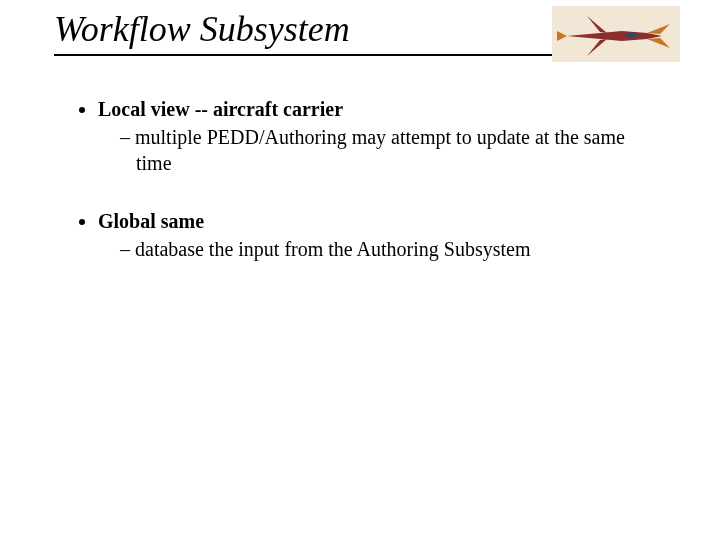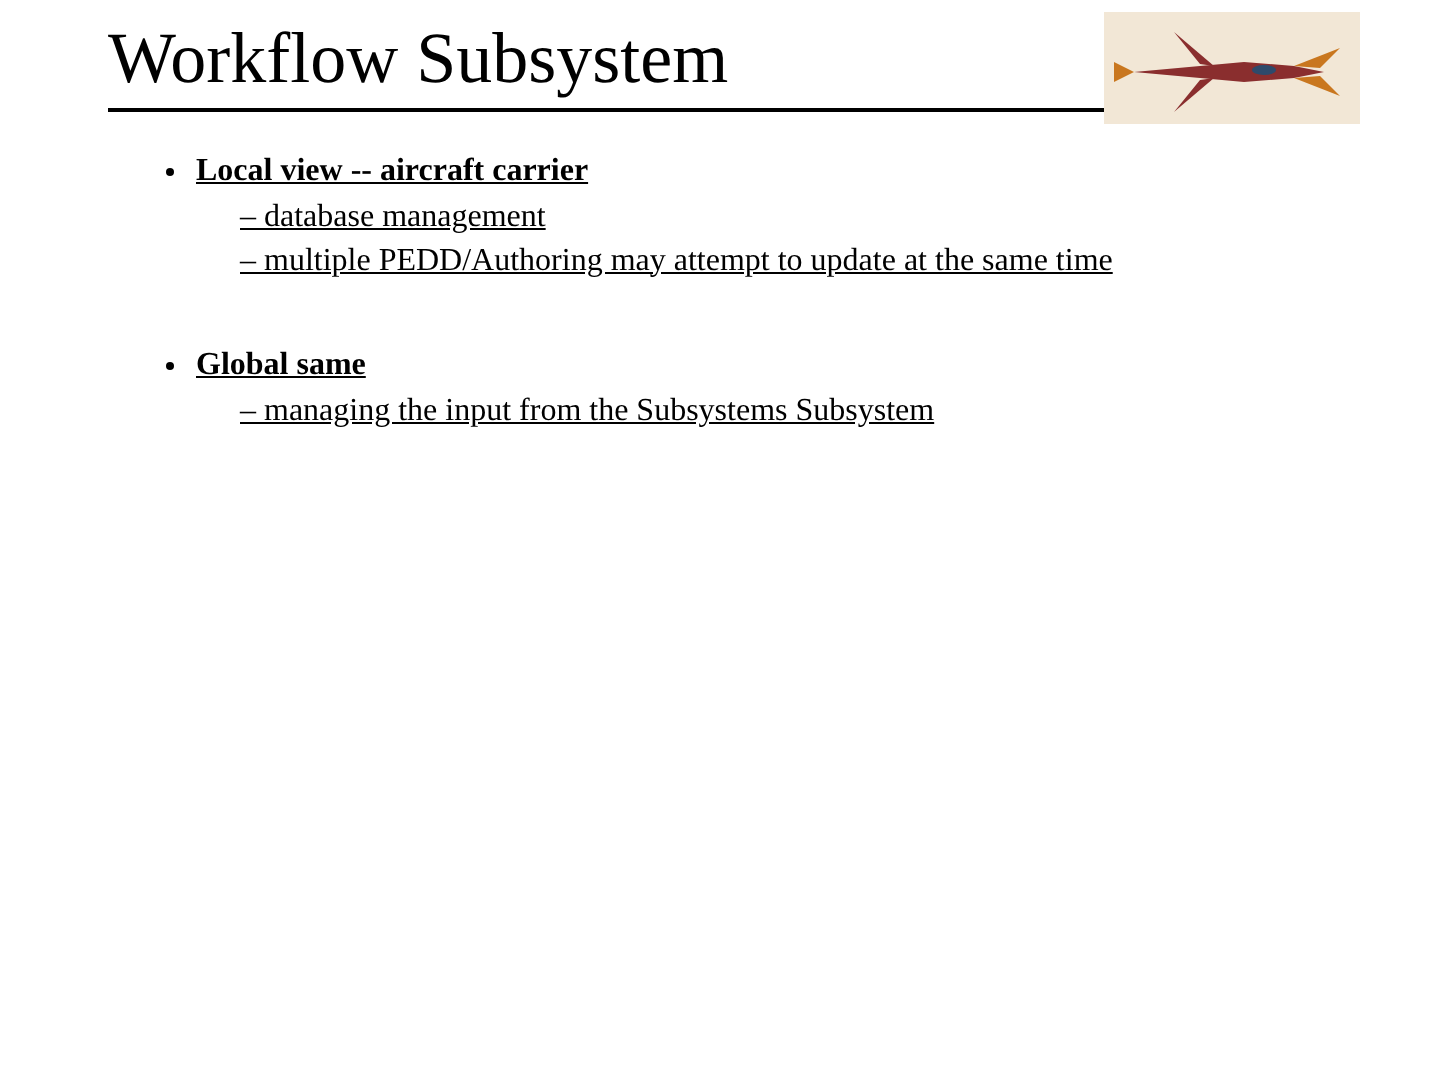--- a/index.html
+++ b/index.html
@@ -23,36 +23,36 @@
     left: 54px;
     top: 8px;
     right: 54px;
     border-bottom: 2px solid #000;
     padding-bottom: 4px;
   }
   .title {
     font-size: 36px;
     font-weight: normal;
     letter-spacing: 0px;
+    font-style: italic;
   }
   .aircraft {
     position: absolute;
     right: 40px;
     top: 6px;
     width: 128px;
     height: 56px;
   }
   .body {
     position: absolute;
     left: 70px;
     right: 60px;
-    top: 76px;
-    font-size: 16px;
+    top: 96px;
+    font-size: 20px;
     line-height: 1.3;
-    text-decoration: underline;
   }
   ul.top {
     list-style: disc;
     margin: 0;
     padding-left: 28px;
   }
   ul.top > li {
     margin-bottom: 32px;
   }
   ul.top > li > .head {
@@ -91,26 +91,25 @@
     <polygon points="95,33 118,42 108,32" fill="#c9771f"></polygon>
     <polygon points="15,30 5,25 5,35" fill="#c9771f"></polygon>
     <ellipse cx="80" cy="29" rx="6" ry="2.5" fill="#2e4a6b"></ellipse>
   </svg>
 
   <div class="body">
     <ul class="top">
       <li>
         <span class="head">Local view -- aircraft carrier</span>
         <ul class="sub">
-          <li>database management</li>
           <li>multiple PEDD/Authoring may attempt to update at the same time</li>
         </ul>
       </li>
       <li>
         <span class="head">Global same</span>
         <ul class="sub">
-          <li>managing the input from the Subsystems Subsystem</li>
+          <li>database the input from the Authoring Subsystem</li>
         </ul>
       </li>
     </ul>
   </div>
 
 </div>
 
 </body></html>

